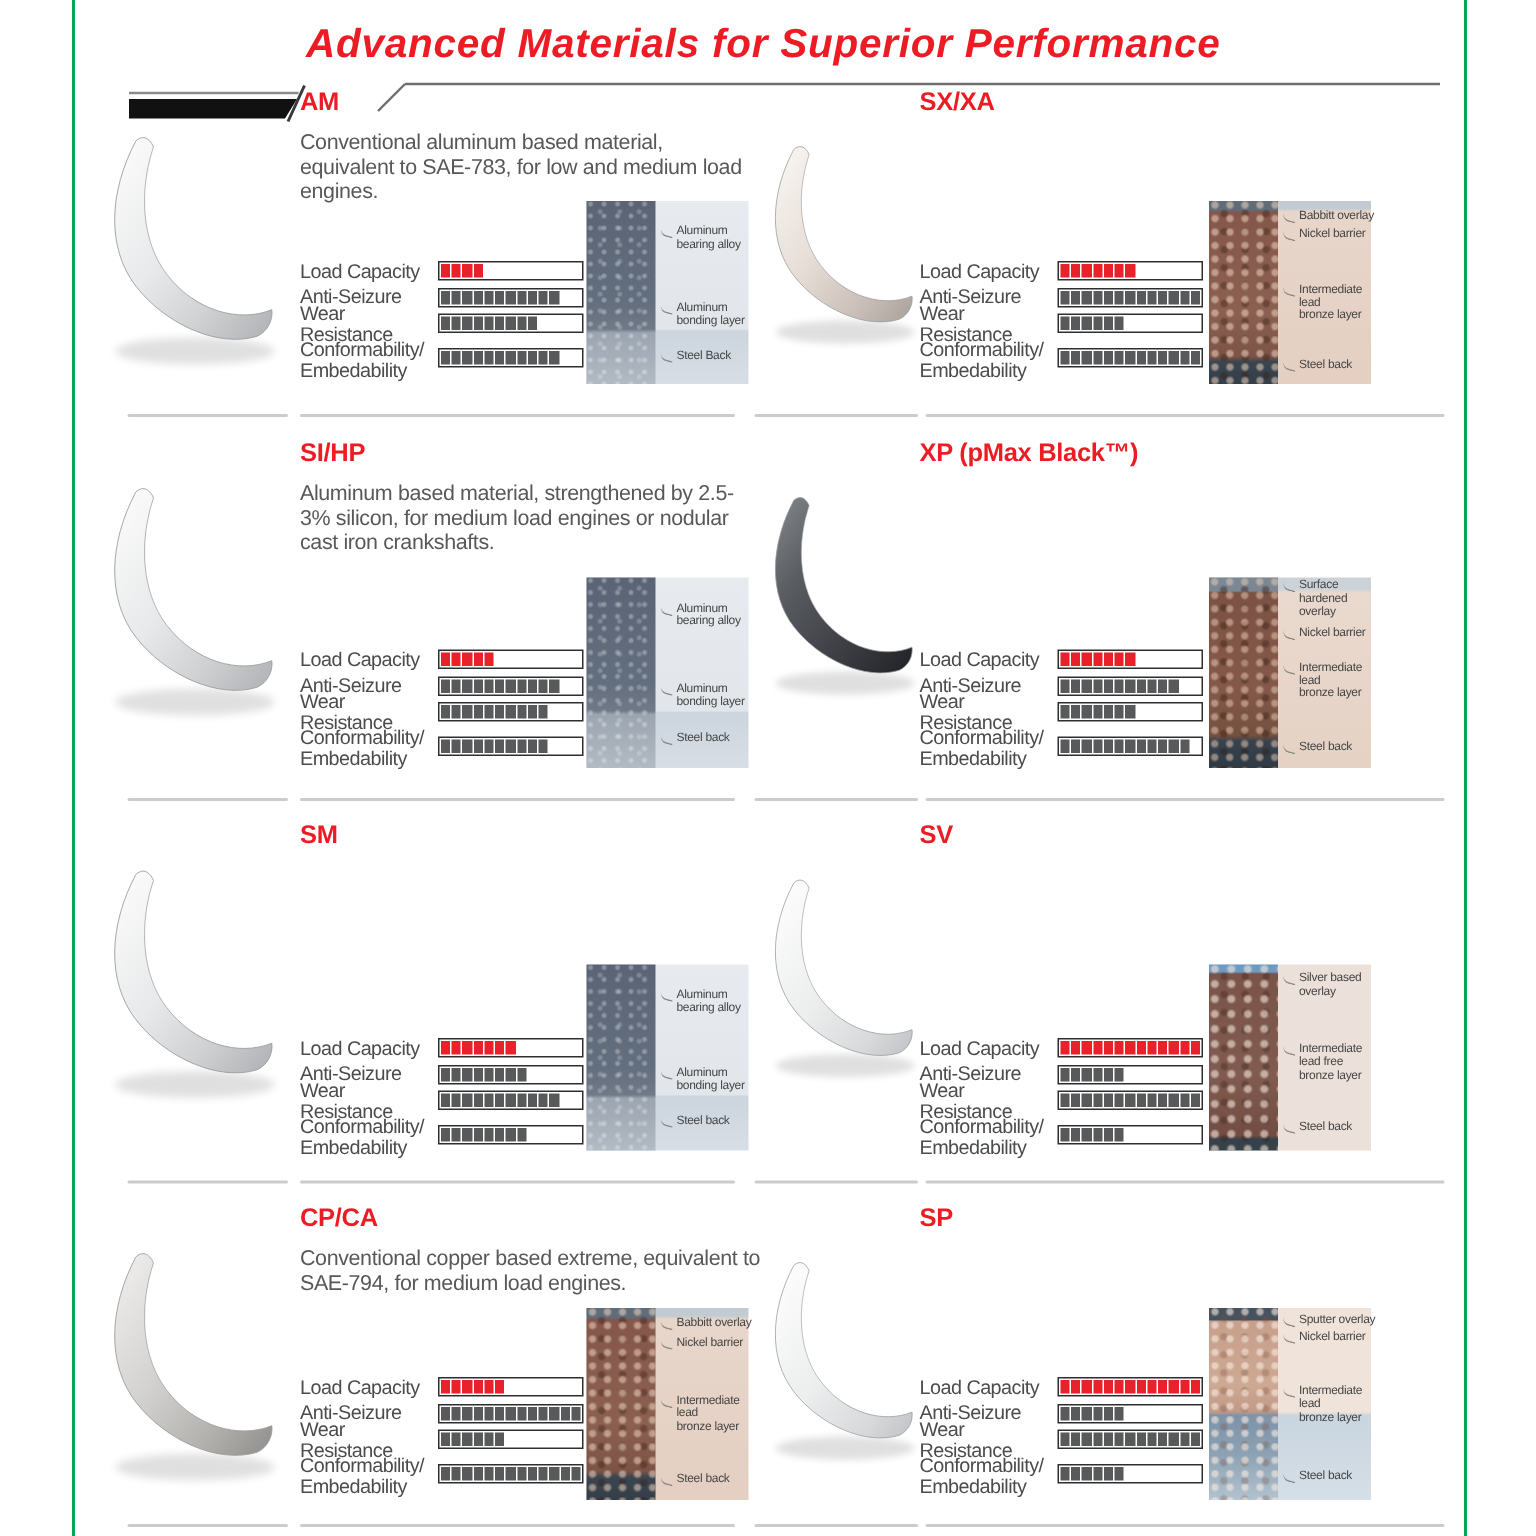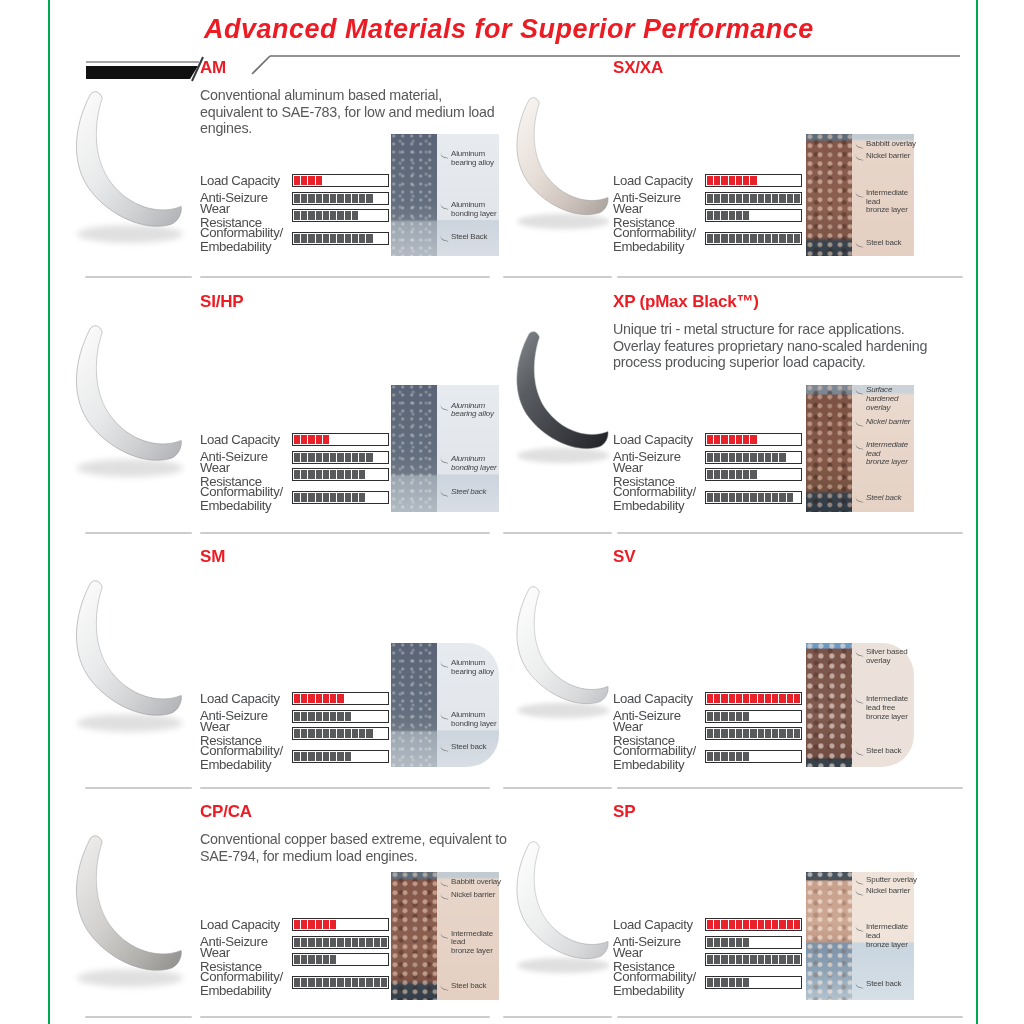--- a/index.html
+++ b/index.html
@@ -43,22 +43,22 @@
   .rlabel{flex:none;width:92px;font-size:13.2px;letter-spacing:-.35px;line-height:1.05;
           color:#4b4c4e;white-space:pre-line;}
   .bar{flex:none;display:flex;width:97px;height:13px;box-sizing:border-box;
        border:1px solid #2e2e30;background:#fff;padding:1px;gap:1px;}
   .seg{flex:1;background:transparent;}
   .seg.on.red{background:#e8212b;} .seg.on.gray{background:#58595b;}
 
   
   .swatch{position:absolute;left:336px;width:108px;}
   .c1 .swatch{left:306px;}
-  .r0 .swatch{top:76px;height:122px;} .r1 .swatch{top:93px;height:127px;font-style:italic;}
-  .r2 .swatch{top:96px;height:124px;border-radius:32px;} .r3 .swatch{top:70px;height:128px;}
+  .r0 .swatch{top:76px;height:122px;} .r1 .swatch{top:93px;height:127px;}
+  .r2 .swatch{top:96px;height:124px;} .r3 .swatch{top:70px;height:128px;}
   .strip{position:absolute;left:0;top:0;width:46px;height:100%;}
   .sl{position:absolute;left:48px;width:58px;padding-left:12px;font-size:8px;line-height:1.1;
       letter-spacing:-.2px;color:#454545;white-space:pre-line;}
   .sl::before{content:"";position:absolute;left:1px;top:3px;width:9px;height:4px;
       border-bottom:1px solid #8a8a8a;border-radius:0 0 0 5px;transform:rotate(14deg);}
 
   .sw-aluminum{background:linear-gradient(180deg,#e7ebef 0%,#e2e6eb 70%,#ccd4dd 71%,#d8dee5 100%);}
   .sw-aluminum .strip{background:
       radial-gradient(circle at 30% 25%,rgba(255,255,255,.30) 1px,transparent 2.2px),
       radial-gradient(circle at 70% 65%,rgba(255,255,255,.22) 1px,transparent 2.2px),
@@ -376,20 +376,21 @@
       <section class="sec c0 r1">
     <svg class="bearing" viewBox="0 0 140 170">
       <ellipse cx="74" cy="152" rx="54" ry="9" fill="#000" opacity="0.12" filter="url(#soft)"></ellipse>
       <path class="shell" d="M34,10 C16,44 14,82 34,108 C54,134 90,150 116,142
            C123,139 127,131 126,124 C104,133 74,125 55,100
            C38,78 36,44 46,14 C43,7 38,6 34,10 Z" stroke="#9a9c9e" stroke-width="0.6" fill="url(#g-silver)"></path>
       <path d="M46,14 C36,44 38,78 55,100 C60,106 66,112 72,116
                C64,106 56,92 52,74 C48,52 50,30 54,16 Z" fill="#ffffff" opacity="0.35"></path>
     </svg>
     <h3 class="code">SI/HP</h3>
+    <p class="desc">Aluminum based material, strengthened by 2.5-3% silicon, for medium load engines or nodular cast iron crankshafts.</p>
     <div class="ratings">
           <div class="rating-row">
             <span class="rlabel">Load Capacity</span>
             <span class="bar">
               <i class="seg on red"></i>
               <i class="seg on red"></i>
               <i class="seg on red"></i>
               <i class="seg on red"></i>
               <i class="seg on red"></i>
               <i class="seg"></i>
@@ -470,21 +471,20 @@
       <section class="sec c1 r1">
     <svg class="bearing" viewBox="0 0 140 170">
       <ellipse cx="74" cy="152" rx="54" ry="9" fill="#000" opacity="0.12" filter="url(#soft)"></ellipse>
       <path class="shell" d="M34,10 C16,44 14,82 34,108 C54,134 90,150 116,142
            C123,139 127,131 126,124 C104,133 74,125 55,100
            C38,78 36,44 46,14 C43,7 38,6 34,10 Z" stroke="#9a9c9e" stroke-width="0.6" fill="url(#g-dark)"></path>
       <path d="M46,14 C36,44 38,78 55,100 C60,106 66,112 72,116
                C64,106 56,92 52,74 C48,52 50,30 54,16 Z" fill="#ffffff" opacity="0.35"></path>
     </svg>
     <h3 class="code">XP (pMax Black™)</h3>
-    <p class="desc">Unique tri - metal structure for race applications. Overlay features proprietary nano-scaled hardening process producing superior load capacity.</p>
     <div class="ratings">
           <div class="rating-row">
             <span class="rlabel">Load Capacity</span>
             <span class="bar">
               <i class="seg on red"></i>
               <i class="seg on red"></i>
               <i class="seg on red"></i>
               <i class="seg on red"></i>
               <i class="seg on red"></i>
               <i class="seg on red"></i>

